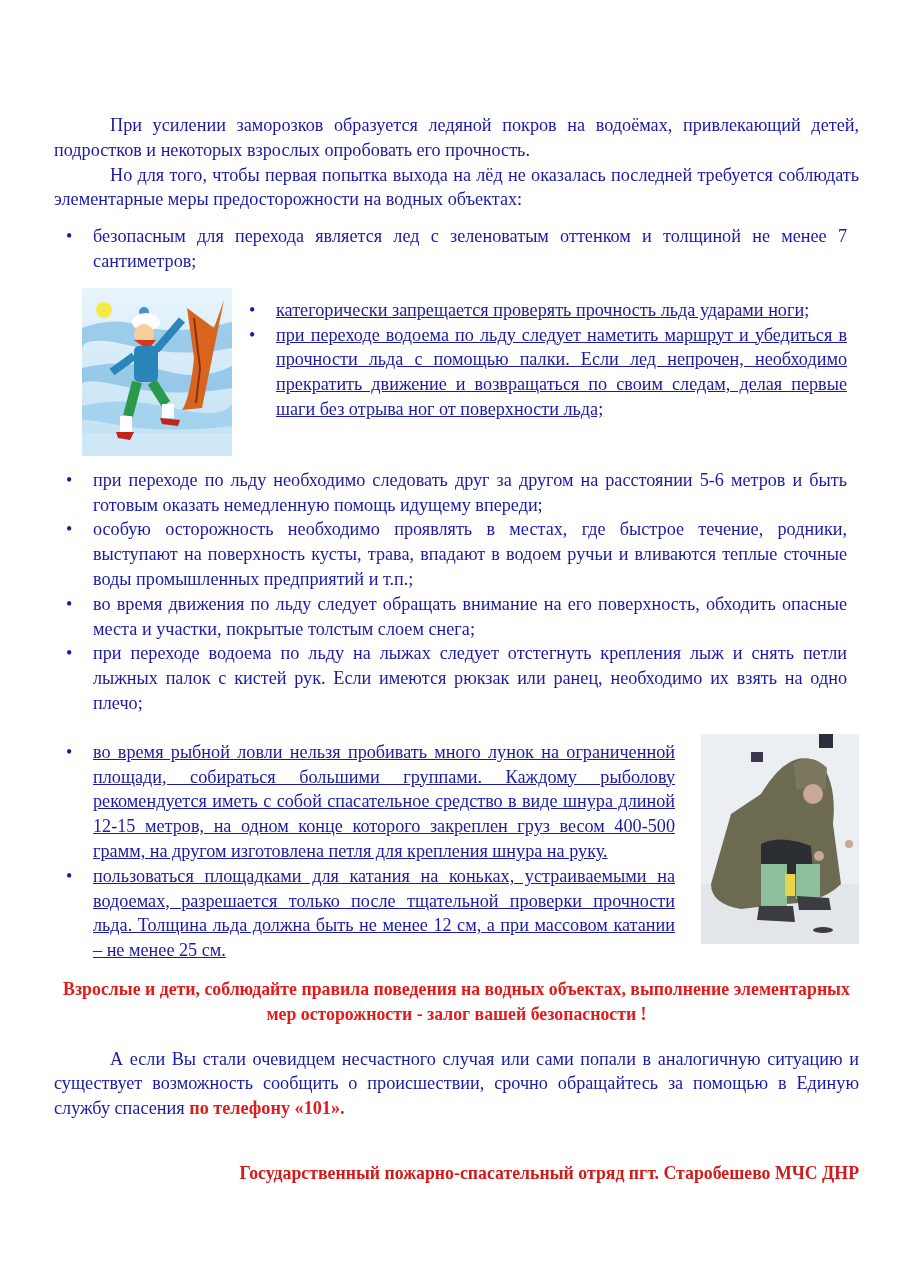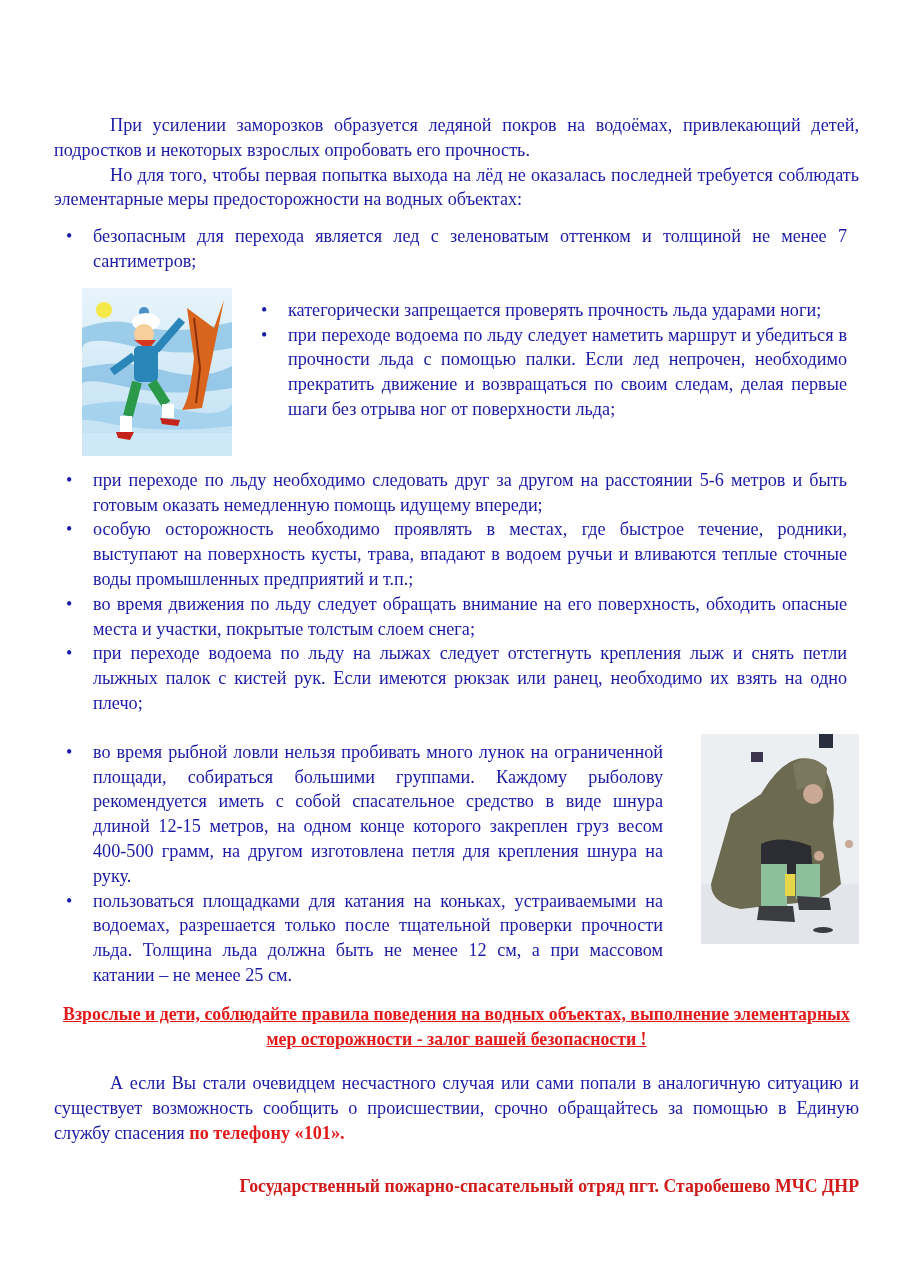--- a/index.html
+++ b/index.html
@@ -5,26 +5,26 @@
   html, body { margin: 0; padding: 0; background: #ffffff; }
   body { width: 905px; height: 1280px; position: relative; overflow: hidden;
          font-family: "Liberation Serif", serif; color: #1a1aa6; font-size: 18.2px; }
   .page { position: absolute; left: 54px; top: 113px; width: 805px; }
   p, li { margin: 0; line-height: 24.8px; }
   .just { text-align: justify; }
   .indent { text-indent: 56px; }
   ul { list-style: none; margin: 12px; padding: 0; }
   li { position: relative; padding-left: 27px; text-align: justify; }
   li::before { content: "\2022"; position: absolute; left: 0; top: 0; color: #1a1aa6; font-size: 18px; }
-  .with-img { display: flex; gap: 12px; }
+  .with-img { display: flex; gap: 0; text-decoration: underline; }
   .img-left { width: 150px; height: 168px; flex: 0 0 auto; margin-left: 28px; margin-top: 2px; margin-right: 5px; position: relative; overflow: hidden; }
   .img-right { width: 158px; height: 210px; flex: 0 0 auto; margin-left: 14px; margin-top: 6px; position: relative; overflow: hidden; }
-  .red-warning { color: #e31a1a; font-weight: bold; text-decoration: underline; text-align: center; line-height: 24.8px; margin-top: 2px; font-size: 17.8px; }
+  .red-warning { color: #e31a1a; font-weight: bold; text-align: center; line-height: 24.8px; margin-top: 2px; font-size: 17.8px; }
   .red { color: #e31a1a; font-weight: bold; }
-  .footer { color: #d11a1a; font-weight: bold; text-align: right; margin-top: 28px; font-size: 17.8px; }
+  .footer { color: #d11a1a; font-weight: bold; text-align: right; margin-top: 40px; font-size: 17.8px; }
 </style>
 </head>
 <body>
 
 <div class="page">
   <p class="just indent">При усилении заморозков образуется ледяной покров на водоёмах, привлекающий детей, подростков и некоторых взрослых опробовать его прочность.</p>
   <p class="just indent">Но для того, чтобы первая попытка выхода на лёд не оказалась последней требуется соблюдать элементарные меры предосторожности на водных объектах:</p>
 
   <ul>
     <li>безопасным для перехода является лед с зеленоватым оттенком и толщиной не менее 7 сантиметров;</li>

